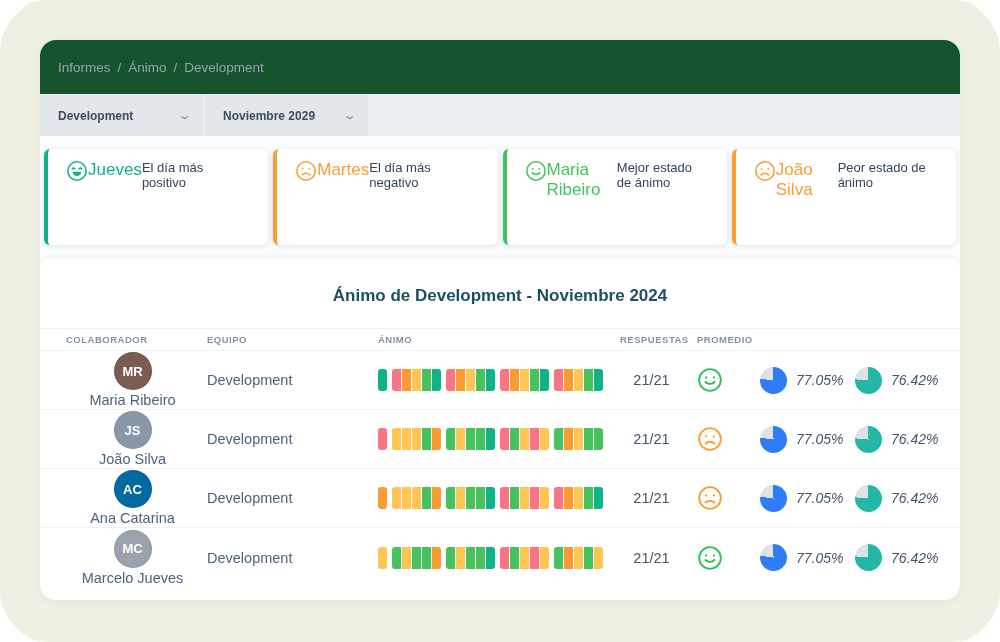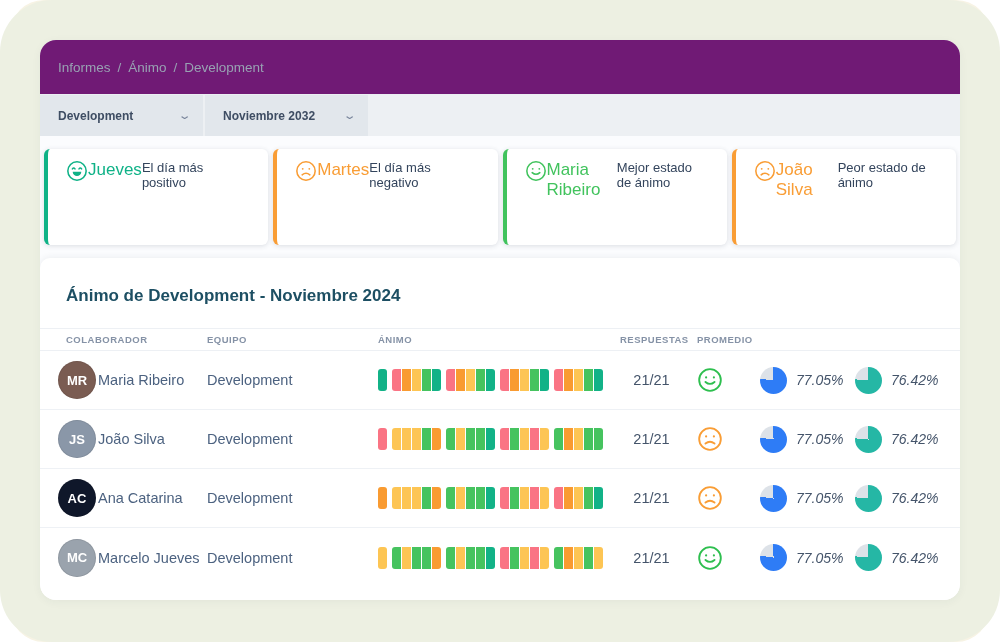--- a/index.html
+++ b/index.html
@@ -6,21 +6,21 @@
   html,body { width:1000px; height:642px; background:#ffffff; font-family:"Liberation Sans", sans-serif; }
   .stage { position:absolute; inset:0; width:1000px; height:642px; overflow:hidden; }
   .bg-cream { position:absolute; left:10px; right:10px; top:0; bottom:0; background:#f7f3e4; border-radius:34px; }
   .bg-green { position:absolute; inset:0; background:#edf0e2; border-radius:52px; }
 
   .main-card { position:absolute; left:40px; top:40px; width:920px; height:560px;
     background:#fbfcfe; border-radius:16px; overflow:hidden; box-shadow:0 2px 10px rgba(40,50,70,.05);
     display:flex; flex-direction:column; }
 
   
-  .crumb-bar { height:55px; background:#701a75; border-bottom:1px solid #ebeef3;
+  .crumb-bar { height:55px; background:#14532d; border-bottom:1px solid #ebeef3;
     display:flex; align-items:center; padding:0 18px; color:#98a2b3; font-size:13.5px; }
   .crumb-bar a { color:#98a2b3; text-decoration:none; cursor:pointer; }
   .crumb-sep { margin:0 7px; }
 
   
   .filter-bar { height:41px; background:#edf0f3; display:flex; }
   .filter-select { width:163px; background:#e2e7ec; display:flex; align-items:center;
     justify-content:space-between; padding:0 14px 0 18px; margin-right:2px; cursor:pointer; }
   .filter-select .lbl { font-size:12px; font-weight:700; color:#3e4d63; }
   .filter-select .chev { color:#77839a; font-size:11px; transform:scaleX(1.5); }
@@ -29,30 +29,30 @@
   .cards-row { height:122px; display:flex; gap:5px; padding:13px 4px 13px 4px; }
   .sum-card { flex:1; background:#ffffff; border-radius:6px; box-shadow:0 1px 5px rgba(50,60,80,.16);
     border-left:4px solid #ccc; padding:11px 18px 10px 18px; display:flex; flex-direction:row; }
   .sum-card .emoji { height:22px; margin-bottom:6px; }
   .sum-card .title { font-size:17px; margin-bottom:7px; }
   .sum-card .sub { font-size:13px; color:#33445c; }
 
   
   .table-card { flex:1; background:#ffffff; border-radius:10px 10px 0 0;
     box-shadow:0 -1px 6px rgba(40,50,70,.07); display:flex; flex-direction:column; }
-  .table-title { font-size:17px; font-weight:700; color:#1d4f63; padding:28px 26px 22px 26px; }
+  .table-title { font-size:17px; font-weight:700; color:#1d4f63; padding:28px 26px 22px 26px;text-align:center; }
   .thead { display:grid; grid-template-columns:141px 171px 242px 77px 63px 95px 1fr;
     padding:0 18px 0 26px; height:23px; align-items:center;
     border-top:1px solid #edf0f4; border-bottom:1px solid #edf0f4; }
   .thead .th { font-size:9.5px; font-weight:700; letter-spacing:.5px; color:#8592a6; }
   .tbody { flex:1; }
   .trow { display:grid; grid-template-columns:149px 171px 242px 77px 63px 95px 1fr;
     align-items:center; padding:0 18px; height:59px; border-bottom:1px solid #eef1f5; }
   .trow:last-child { border-bottom:none; }
-  .cell-person { display:flex; align-items:center; gap:2px; }
+  .cell-person { display:flex; align-items:center; gap:2px;flex-direction:column; }
   .avatar { width:38px; height:38px; border-radius:50%; flex:none;
     display:flex; align-items:center; justify-content:center;
     color:#fff; font-size:13px; font-weight:700; box-shadow:inset 0 0 0 1px rgba(0,0,0,.08); }
   .pname, .pteam { font-size:14.5px; color:#4c6280; }
   .mood-bars { display:flex; gap:5px; }
   .mood-group { display:flex; gap:1px; border-radius:3px; overflow:hidden; }
   .mood-seg { width:9px; height:22px; }
   .resp { font-size:14.5px; color:#44546a; text-align:center; padding-right:14px; }
   .prom-emoji { height:26px; }
   .pie-cell { display:flex; align-items:center; gap:9px; }
@@ -75,21 +75,21 @@
       <span class="crumb-sep">/</span>
       <a>Development</a>
     </div>
 
     <div class="filter-bar">
       <div class="filter-select">
         <span class="lbl">Development</span>
         <span class="chev">⌄</span>
       </div>
       <div class="filter-select">
-        <span class="lbl">Noviembre 2032</span>
+        <span class="lbl">Noviembre 2029</span>
         <span class="chev">⌄</span>
       </div>
     </div>
 
     <div class="cards-row">
       <div class="sum-card" style="border-left-color: rgb(15, 178, 135);">
         <div class="emoji"><svg width="22" height="22" viewBox="0 0 24 24">
               <circle cx="12" cy="12" r="10" stroke="#0fb287" stroke-width="1.7" fill="none" stroke-linecap="round"></circle>
               <path d="M7 9.7 Q8.4 7.9 9.8 9.7" stroke="#0fb287" stroke-width="1.7" fill="none" stroke-linecap="round"></path>
               <path d="M14.2 9.7 Q15.6 7.9 17 9.7" stroke="#0fb287" stroke-width="1.7" fill="none" stroke-linecap="round"></path>
@@ -253,21 +253,21 @@
       <div class="pie-label lbl-a">77.05%</div>
     </div>
     <div class="pie-cell">
       <div class="pie pie-b" style="background: conic-gradient(from -84.888deg, rgb(221, 226, 232) 0deg, rgb(221, 226, 232) 84.888deg, rgb(37, 183, 165) 84.888deg, rgb(37, 183, 165) 360deg);"></div>
       <div class="pie-label lbl-b">76.42%</div>
     </div>
   </div>
 
   <div class="trow">
     <div class="cell-person">
-      <div class="avatar" style="background: #0f172a;">AC</div>
+      <div class="avatar" style="background: #0369a1;">AC</div>
       <div class="pname">Ana Catarina</div>
     </div>
     <div class="pteam">Development</div>
     <div class="mood-bars">
               <div class="mood-group">
                 <div class="mood-seg" style="background: rgb(249, 155, 49);"></div>
               </div>
               <div class="mood-group">
                 <div class="mood-seg" style="background: rgb(253, 197, 84);"></div>
                 <div class="mood-seg" style="background: rgb(253, 197, 84);"></div>

